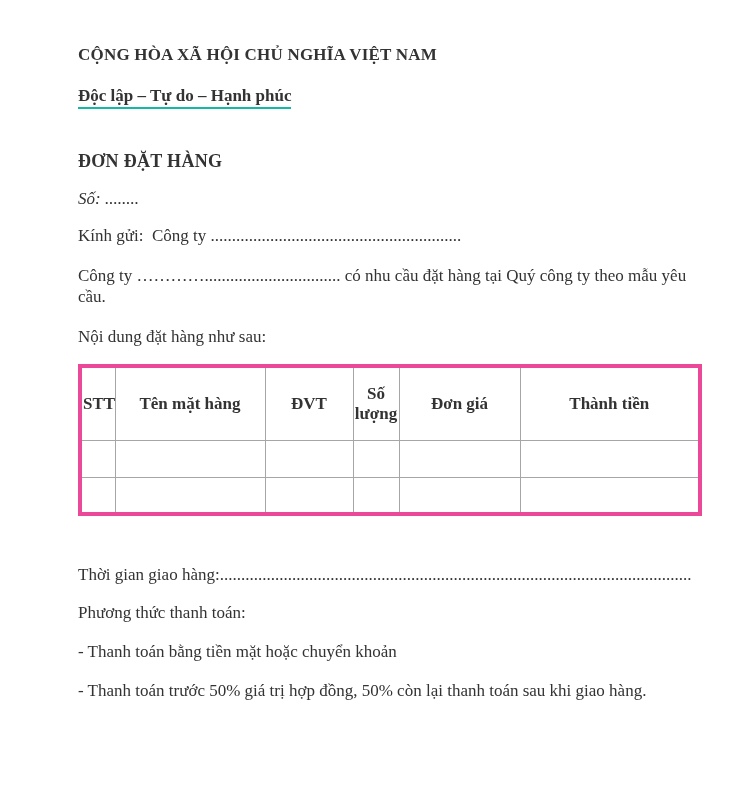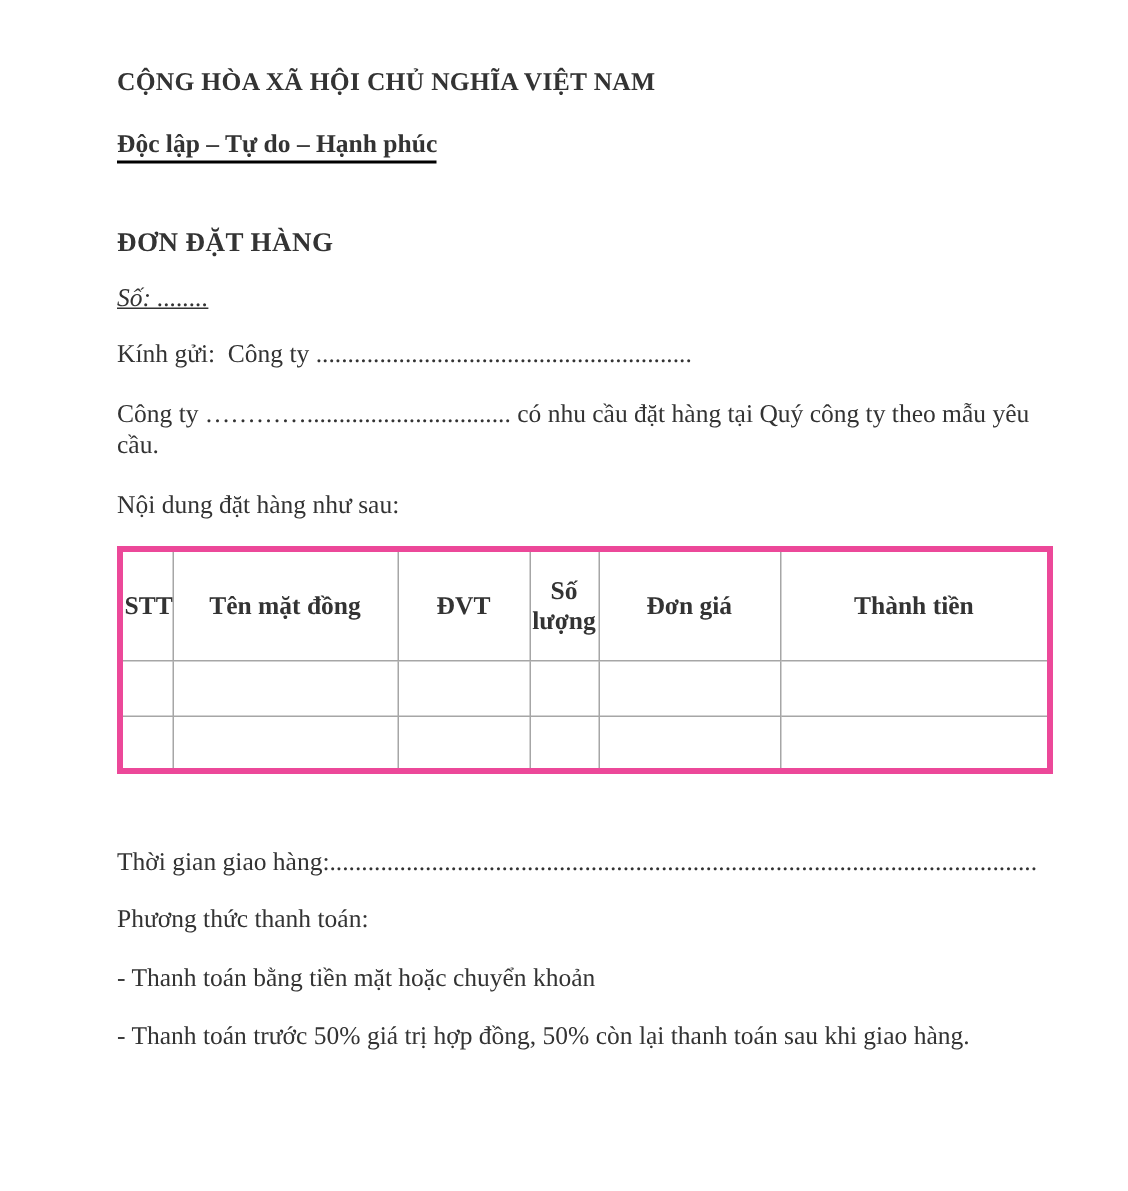--- a/index.html
+++ b/index.html
@@ -24,28 +24,28 @@
     line-height: 21px;
     white-space: pre-wrap;
   }
   .center { }
   .bold   { font-weight: bold; }
   .italic { font-style: italic; }
   .title  { font-size: 18px; letter-spacing: 0.3px; }
   .natl   { letter-spacing: 0.2px; }
   .motto-underline {
     display: inline-block;
-    border-bottom: 2px solid #000000;
+    border-bottom: 2px solid #14b8a6;
     padding-bottom: 1px;
   }
   
   .g-line1  { margin-bottom: 20px; }
   .g-motto  { margin-bottom: 42px; }
   .g-title  { margin-bottom: 16px; }
-  .g-number { margin-bottom: 16px; text-decoration: underline; }
+  .g-number { margin-bottom: 16px; }
   .g-std    { margin-bottom: 19px; }
   .g-pre-tbl{ margin-bottom: 17px; }
   .g-total  { margin-bottom: 19px; }
   .g-dt     { margin-bottom: 17px; }
   .g-18     { margin-bottom: 18px; }
   .g-last   { margin-bottom: 11px; }
 
   table.order {
     width: 620px;
     border-collapse: collapse;
@@ -92,21 +92,21 @@
       <col style="width:35px">
       <col style="width:150px">
       <col style="width:88px">
       <col style="width:46px">
       <col style="width:121px">
       <col style="width:180px">
     </colgroup>
     <thead>
       <tr>
         <th>STT</th>
-        <th>Tên mặt đồng</th>
+        <th>Tên mặt hàng</th>
         <th>ĐVT</th>
         <th>Số lượng</th>
         <th>Đơn giá</th>
         <th>Thành tiền</th>
       </tr>
     </thead>
     <tbody>
         <tr>
           <td></td>
           <td></td>

